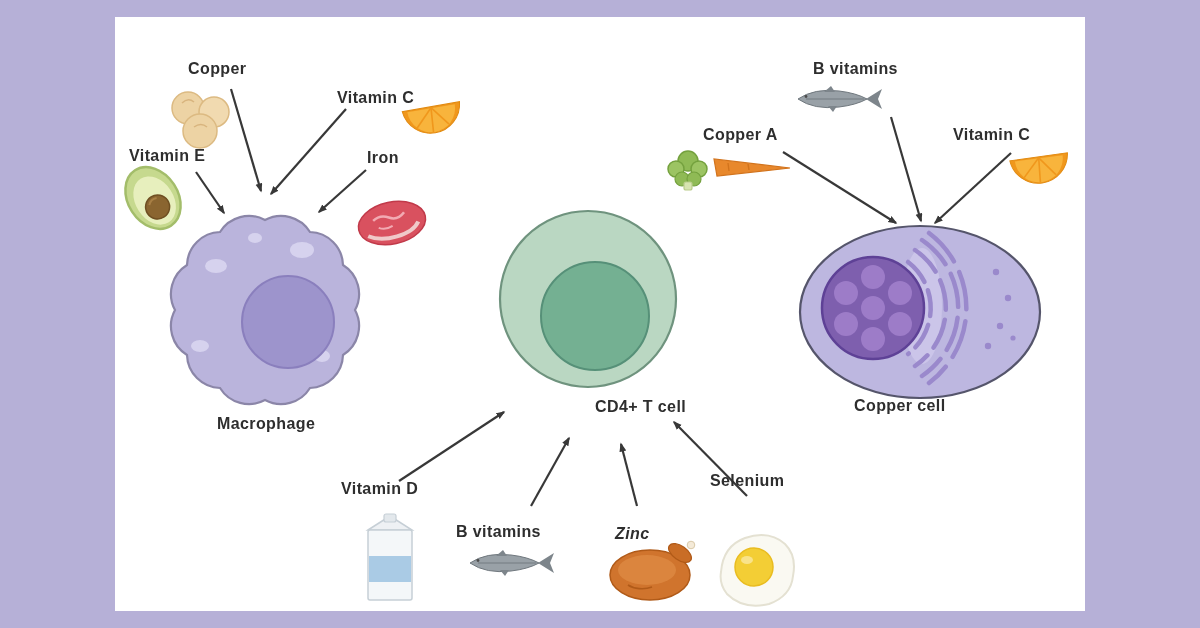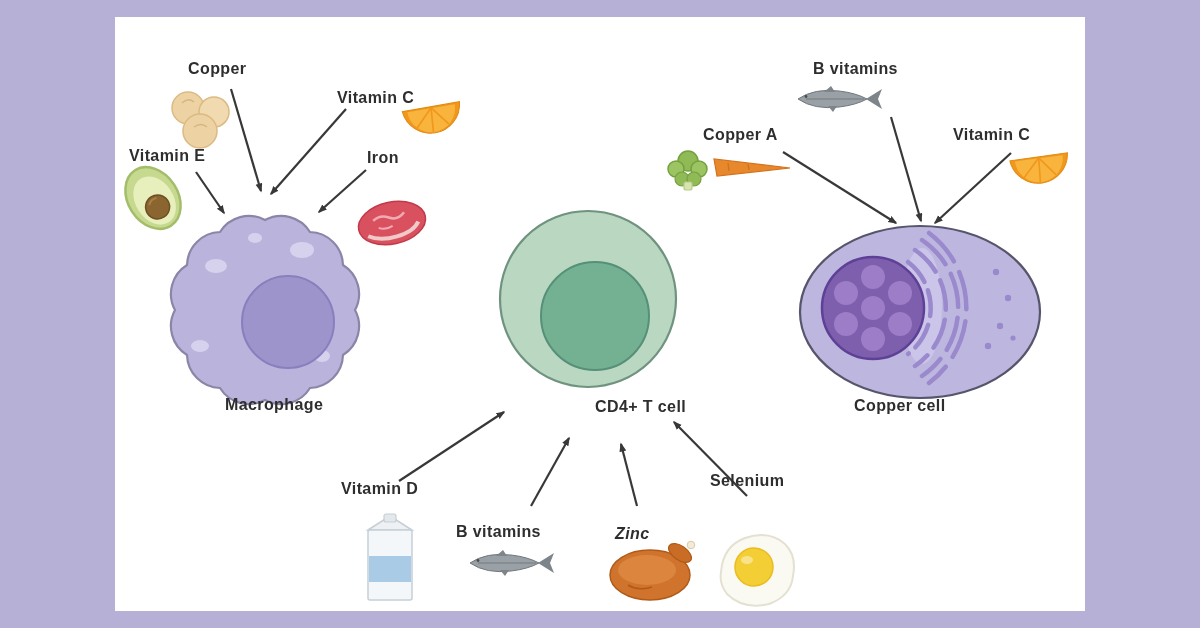--- a/index.html
+++ b/index.html
@@ -176,21 +176,21 @@
       <line x1="531" y1="506" x2="569" y2="438"></line>
       <line x1="637" y1="506" x2="621" y2="444"></line>
       <line x1="747" y1="496" x2="674" y2="422"></line>
     </g>
   </svg>
 
   <div class="lbl" style="left:188px;top:60px;text-align:right;">Copper</div>
   <div class="lbl" style="left:337px;top:89px;">Vitamin C</div>
   <div class="lbl" style="left:129px;top:147px;">Vitamin E</div>
   <div class="lbl" style="left:344px;top:149px;margin-left:23px;">Iron</div>
-  <div class="lbl" style="left:217px;top:396px;margin-left:8px;">Macrophage</div>
+  <div class="lbl" style="left:217px;top:415px;">Macrophage</div>
 
   <div class="lbl" style="left:559px;top:398px;margin-left:36px;">CD4+ T cell</div>
   <div class="lbl" style="left:341px;top:480px;">Vitamin D</div>
   <div class="lbl" style="left:456px;top:523px;">B vitamins</div>
   <div class="lbl" style="left:615px;top:525px;font-style:italic;">Zinc</div>
   <div class="lbl" style="left:710px;top:472px;">Selenium</div>
 
   <div class="lbl" style="left:813px;top:60px;">B vitamins</div>
   <div class="lbl" style="left:703px;top:126px;">Copper A</div>
   <div class="lbl" style="left:953px;top:126px;">Vitamin C</div>

